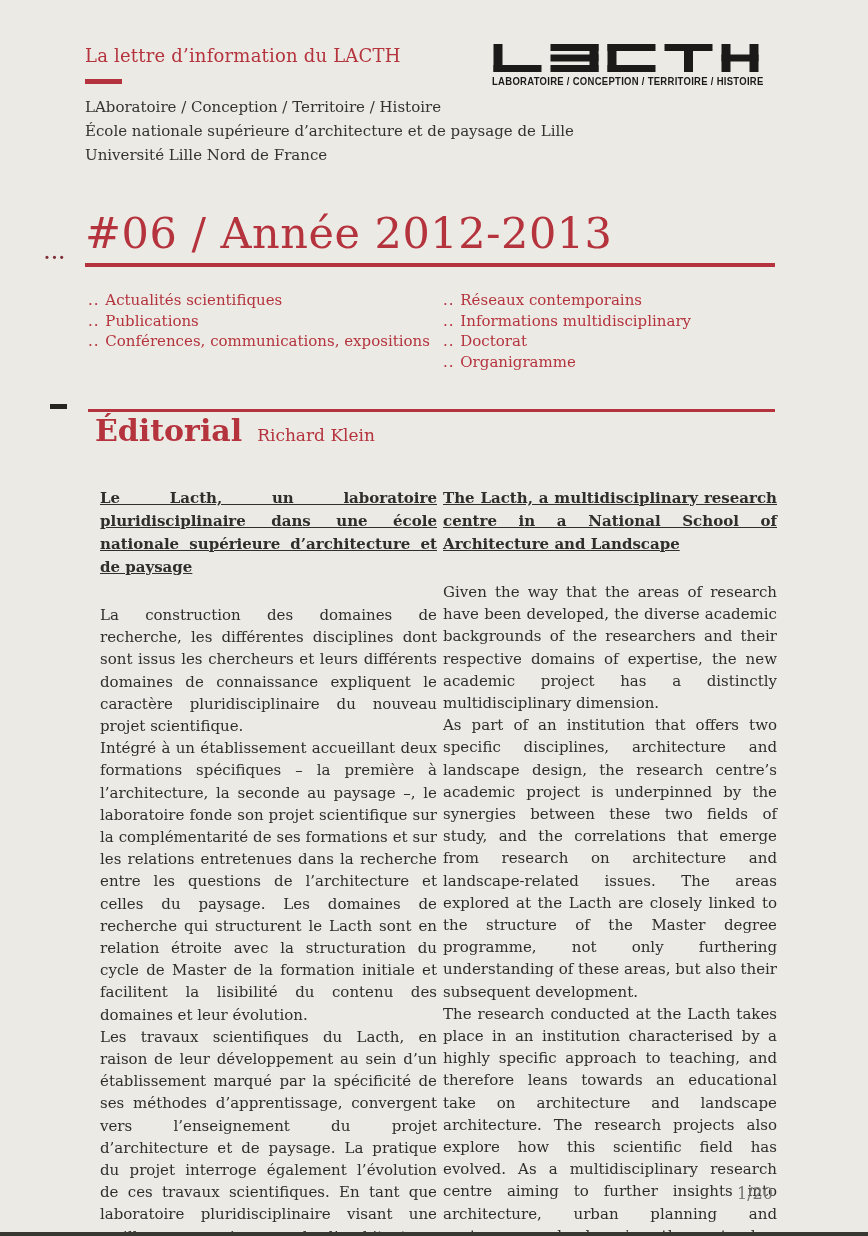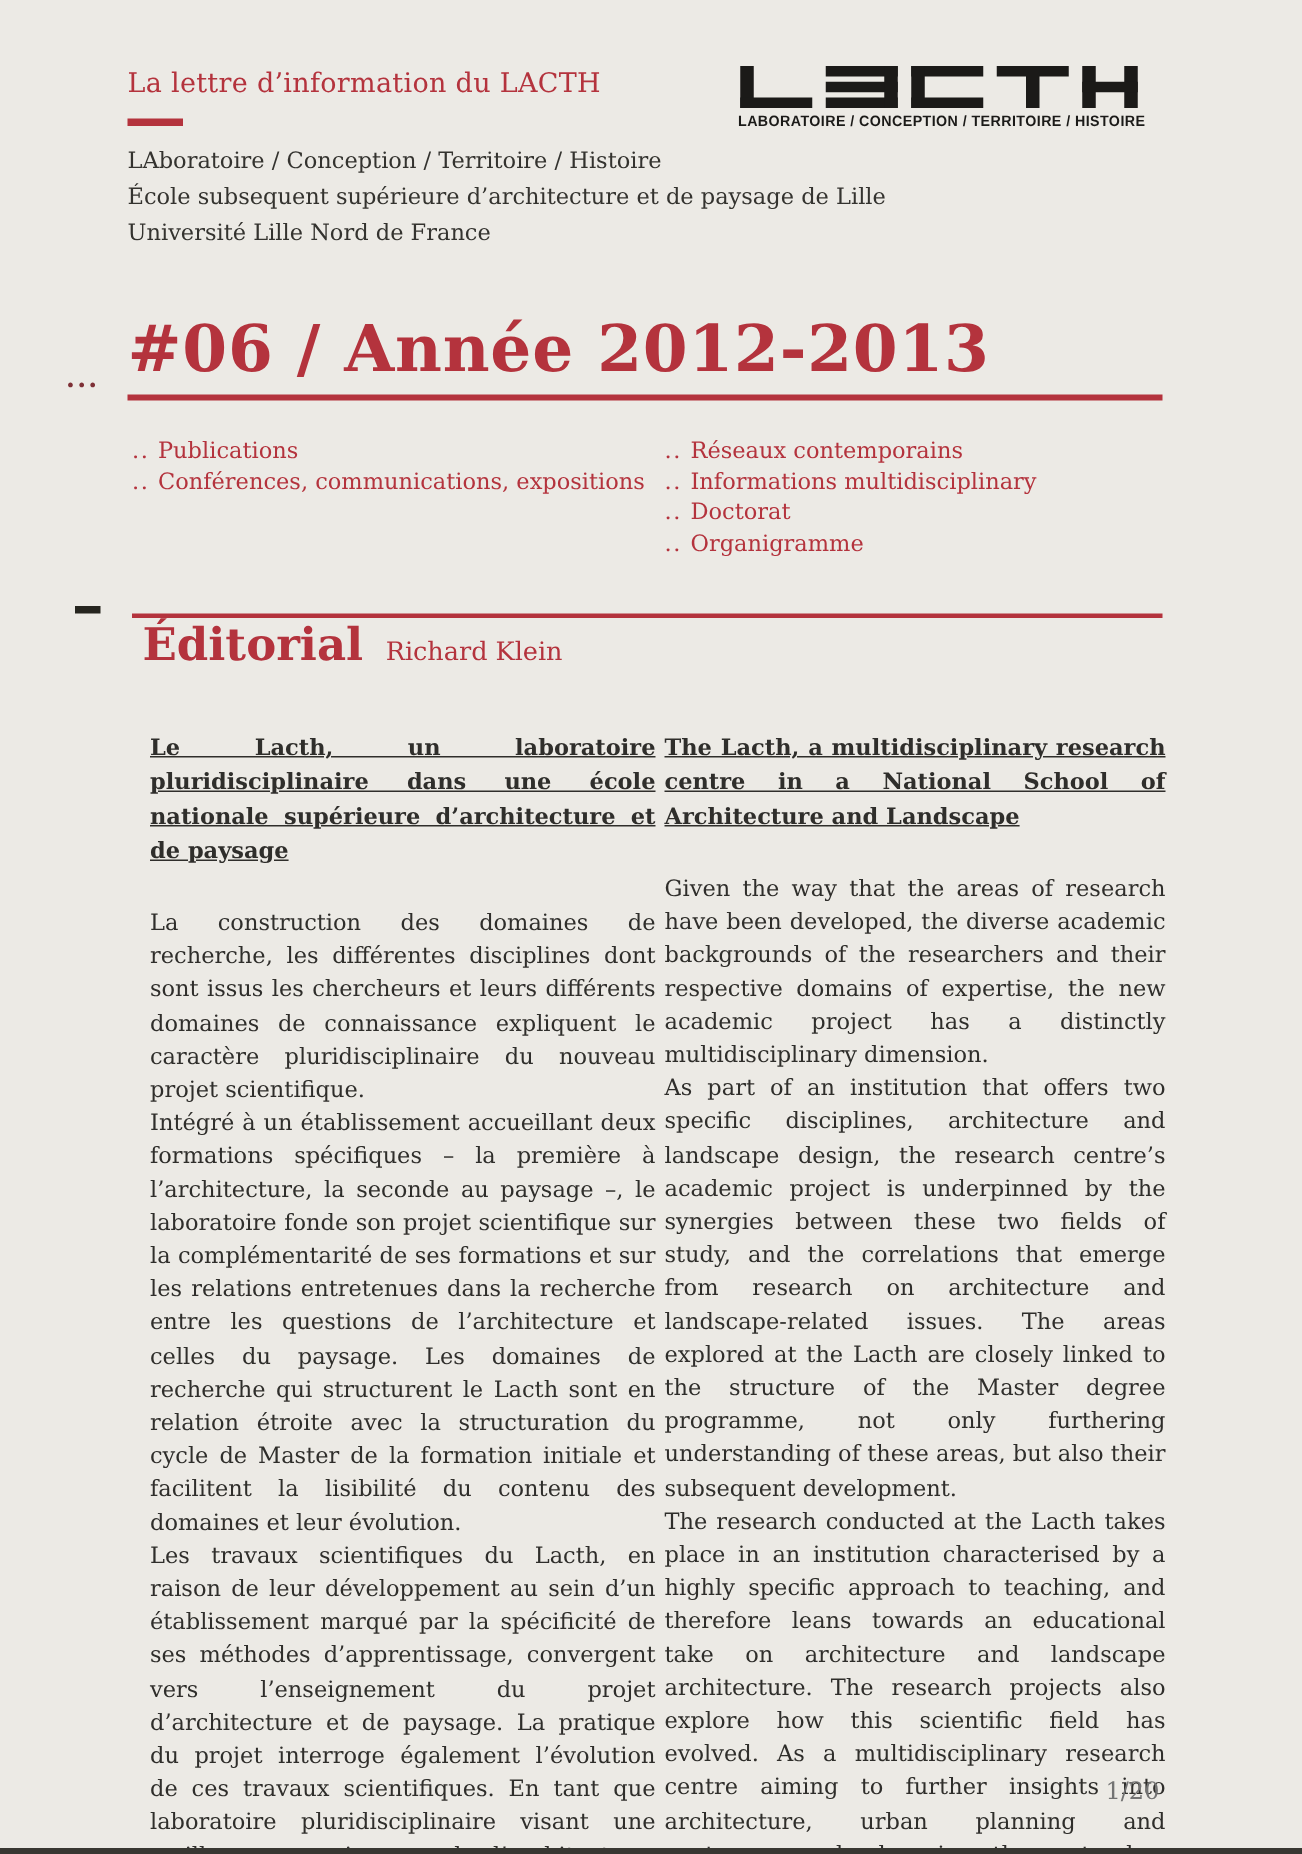--- a/index.html
+++ b/index.html
@@ -25,21 +25,21 @@
   .logo-tagline {
     margin-top:4px;
     font-family:"Liberation Sans", sans-serif;
     font-weight:bold; font-size:10px; color:#1B1A18;
     letter-spacing:0.3px; white-space:nowrap;
     transform:scaleX(0.95); transform-origin:left;
   }
   
   .issue-title {
     position:absolute; left:85px; top:208px;
-    font-size:43px; font-weight:bold; color:#B4333D; letter-spacing:0.5px;
+    font-size:43px; font-weight:normal; color:#B4333D; letter-spacing:0.5px;
   }
   .issue-rule { position:absolute; left:85px; top:263px; width:690px; height:4px; background:#B4333D; }
   .issue-dots {
     position:absolute; left:44px; top:243px;
     font-size:17px; font-weight:bold; color:#7E3036; letter-spacing:1.5px;
   }
   
   .toc-col { position:absolute; top:290px; list-style:none; font-size:15px; line-height:20.5px; color:#B4333D; }
   .toc-col.left { left:88px; width:350px; }
   .toc-col.right { left:443px; width:340px; }
@@ -65,21 +65,21 @@
 </head>
 <body>
 
 <div class="page">
 
   <div class="masthead">
     <h1 class="newsletter-title">La lettre d’information du LACTH</h1>
     <div class="red-tick"></div>
     <div class="org">
       <div>LAboratoire / Conception / Territoire / Histoire</div>
-      <div>École subsequent supérieure d’architecture et de paysage de Lille</div>
+      <div>École nationale supérieure d’architecture et de paysage de Lille</div>
       <div>Université Lille Nord de France</div>
     </div>
   </div>
 
   <div class="logo">
     <svg width="268" height="28" viewBox="0 0 265 28" aria-hidden="true">
       <g fill="#1B1A18">
 
         <rect x="0" y="0" width="9" height="28"></rect>
           <rect x="0" y="21" width="48" height="7"></rect>
@@ -102,20 +102,21 @@
       </g>
     </svg>
     <div class="logo-tagline">LABORATOIRE / CONCEPTION / TERRITOIRE / HISTOIRE</div>
   </div>
 
   <div class="issue-dots">...</div>
   <h2 class="issue-title">#06 / Année 2012-2013</h2>
   <div class="issue-rule"></div>
 
   <ul class="toc-col left">
+      <li class="toc-item"><span class="toc-prefix">.. </span><span>Actualités scientifiques</span></li>
       <li class="toc-item"><span class="toc-prefix">.. </span><span>Publications</span></li>
       <li class="toc-item"><span class="toc-prefix">.. </span><span>Conférences, communications, expositions</span></li>
     </ul>
   <ul class="toc-col right">
       <li class="toc-item"><span class="toc-prefix">.. </span><span>Réseaux contemporains</span></li>
       <li class="toc-item"><span class="toc-prefix">.. </span><span>Informations multidisciplinary</span></li>
       <li class="toc-item"><span class="toc-prefix">.. </span><span>Doctorat</span></li>
       <li class="toc-item"><span class="toc-prefix">.. </span><span>Organigramme</span></li>
     </ul>
 

